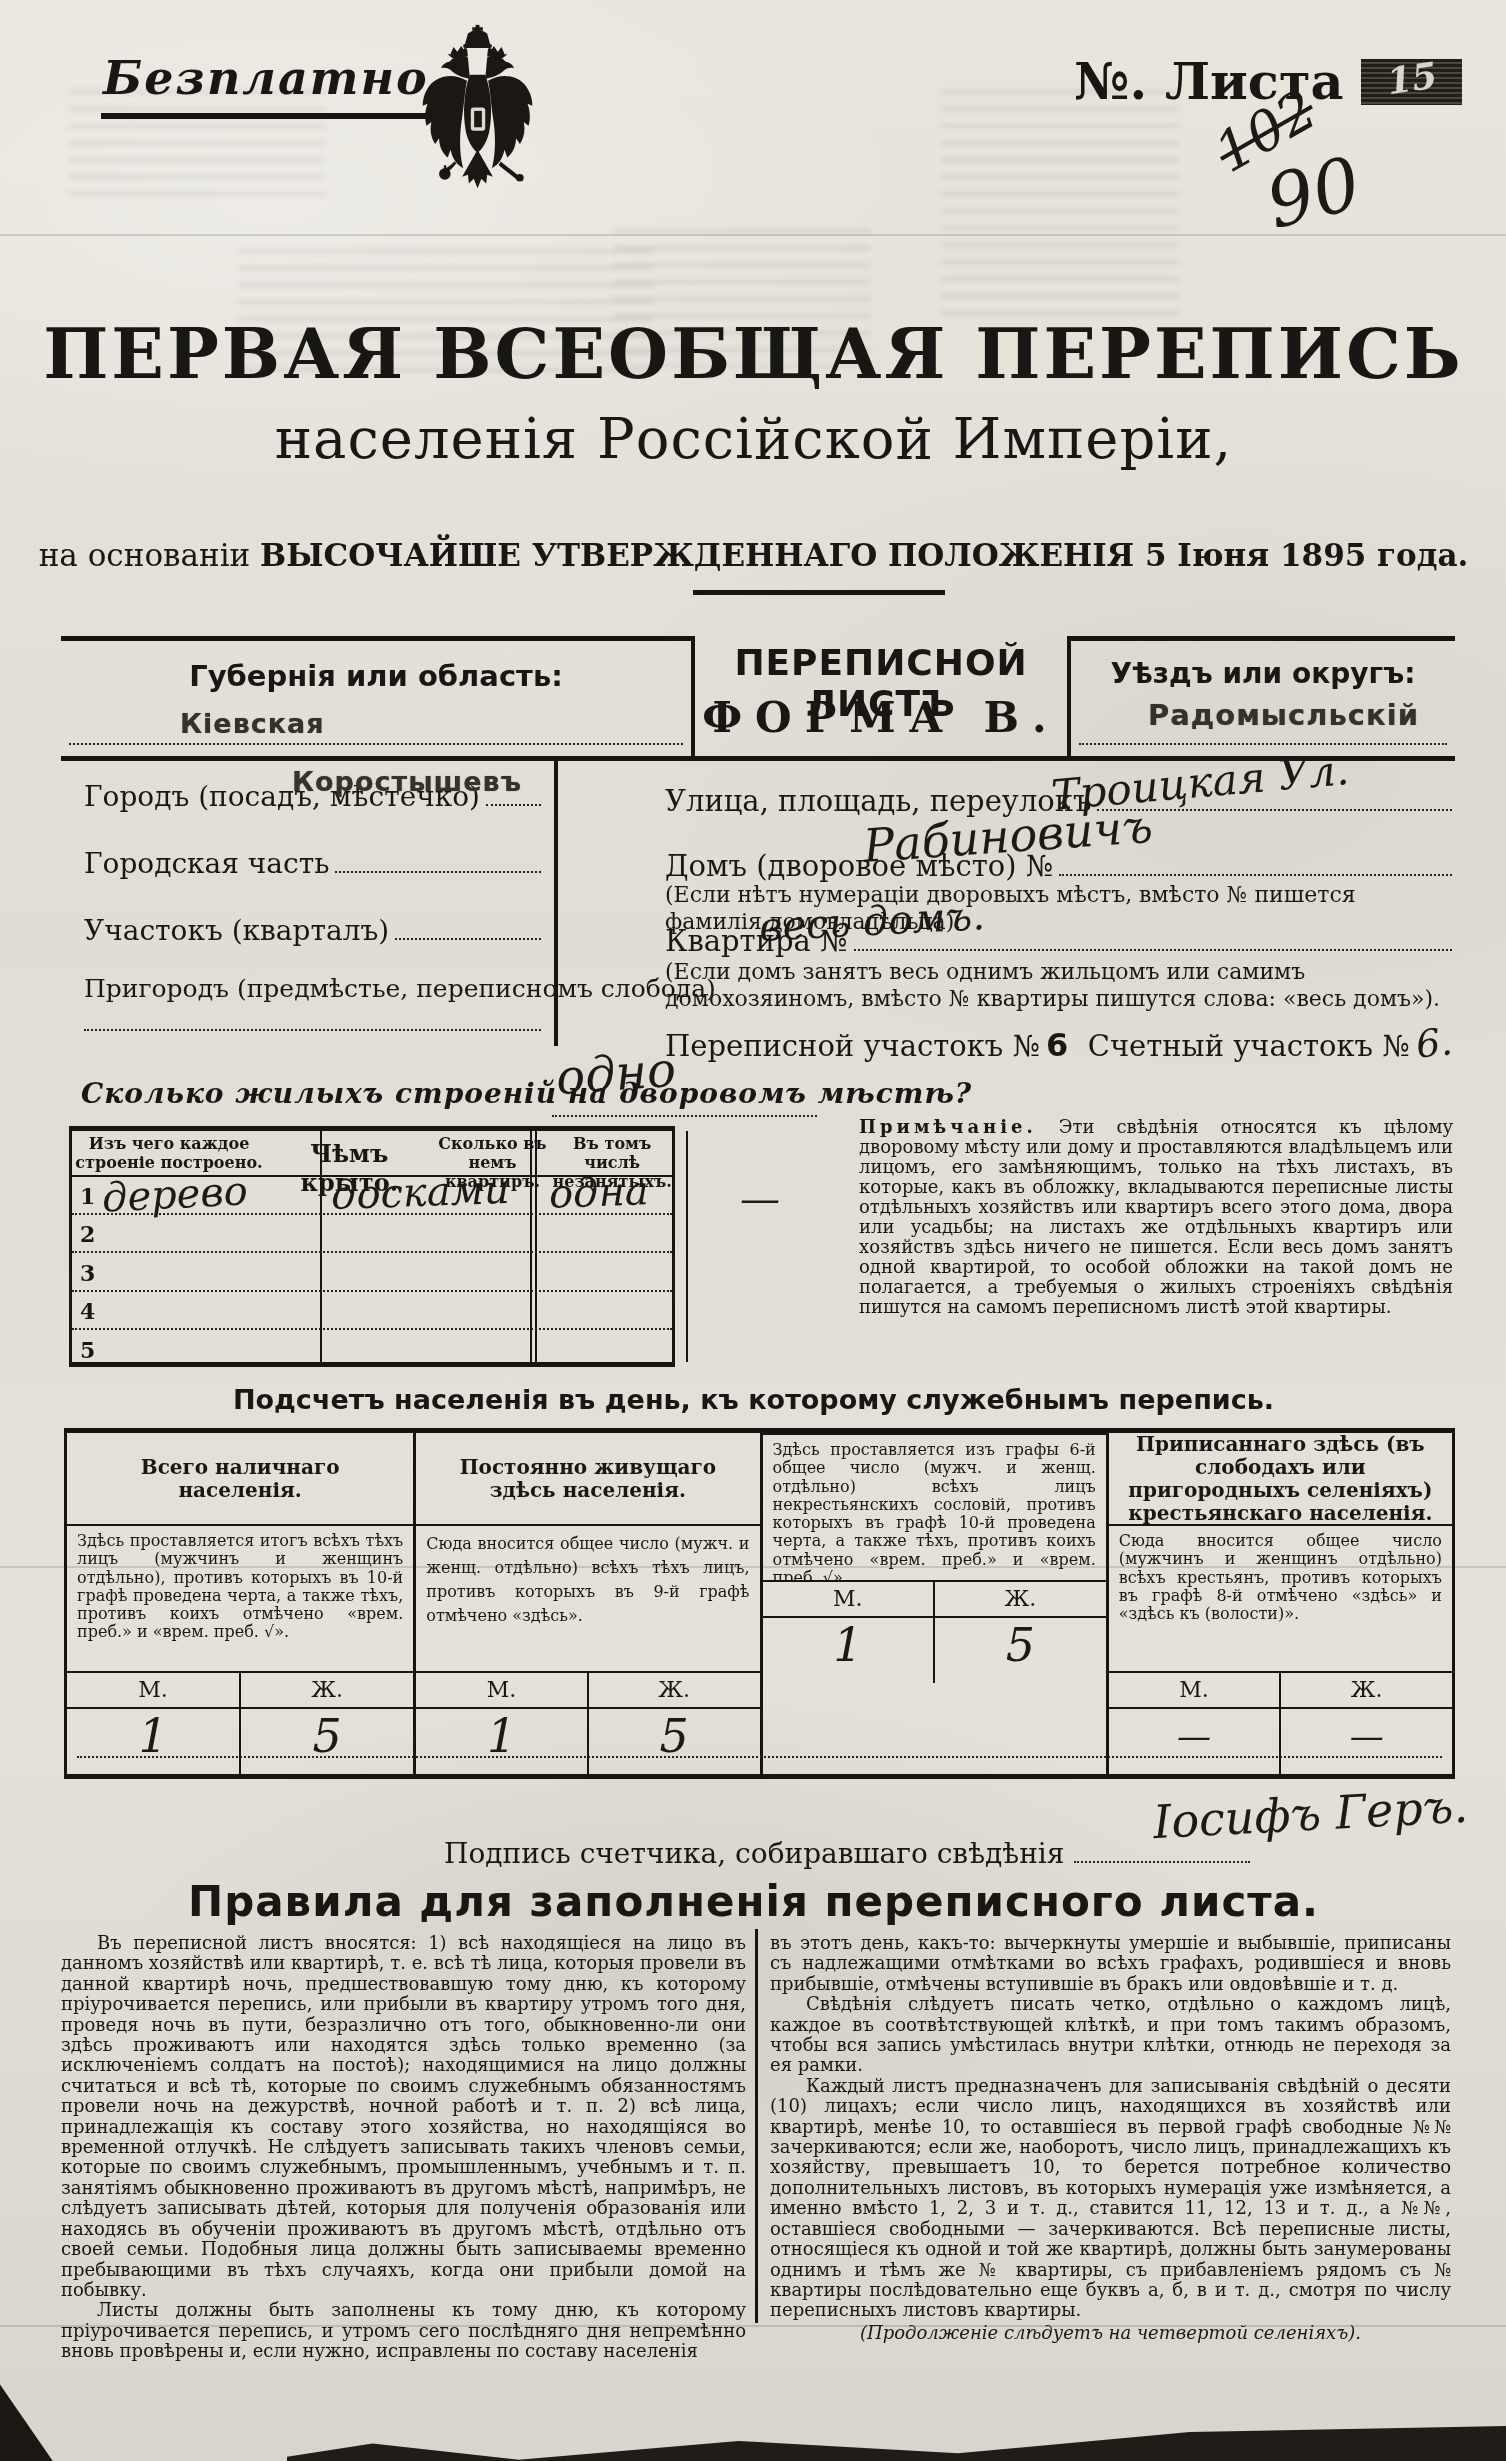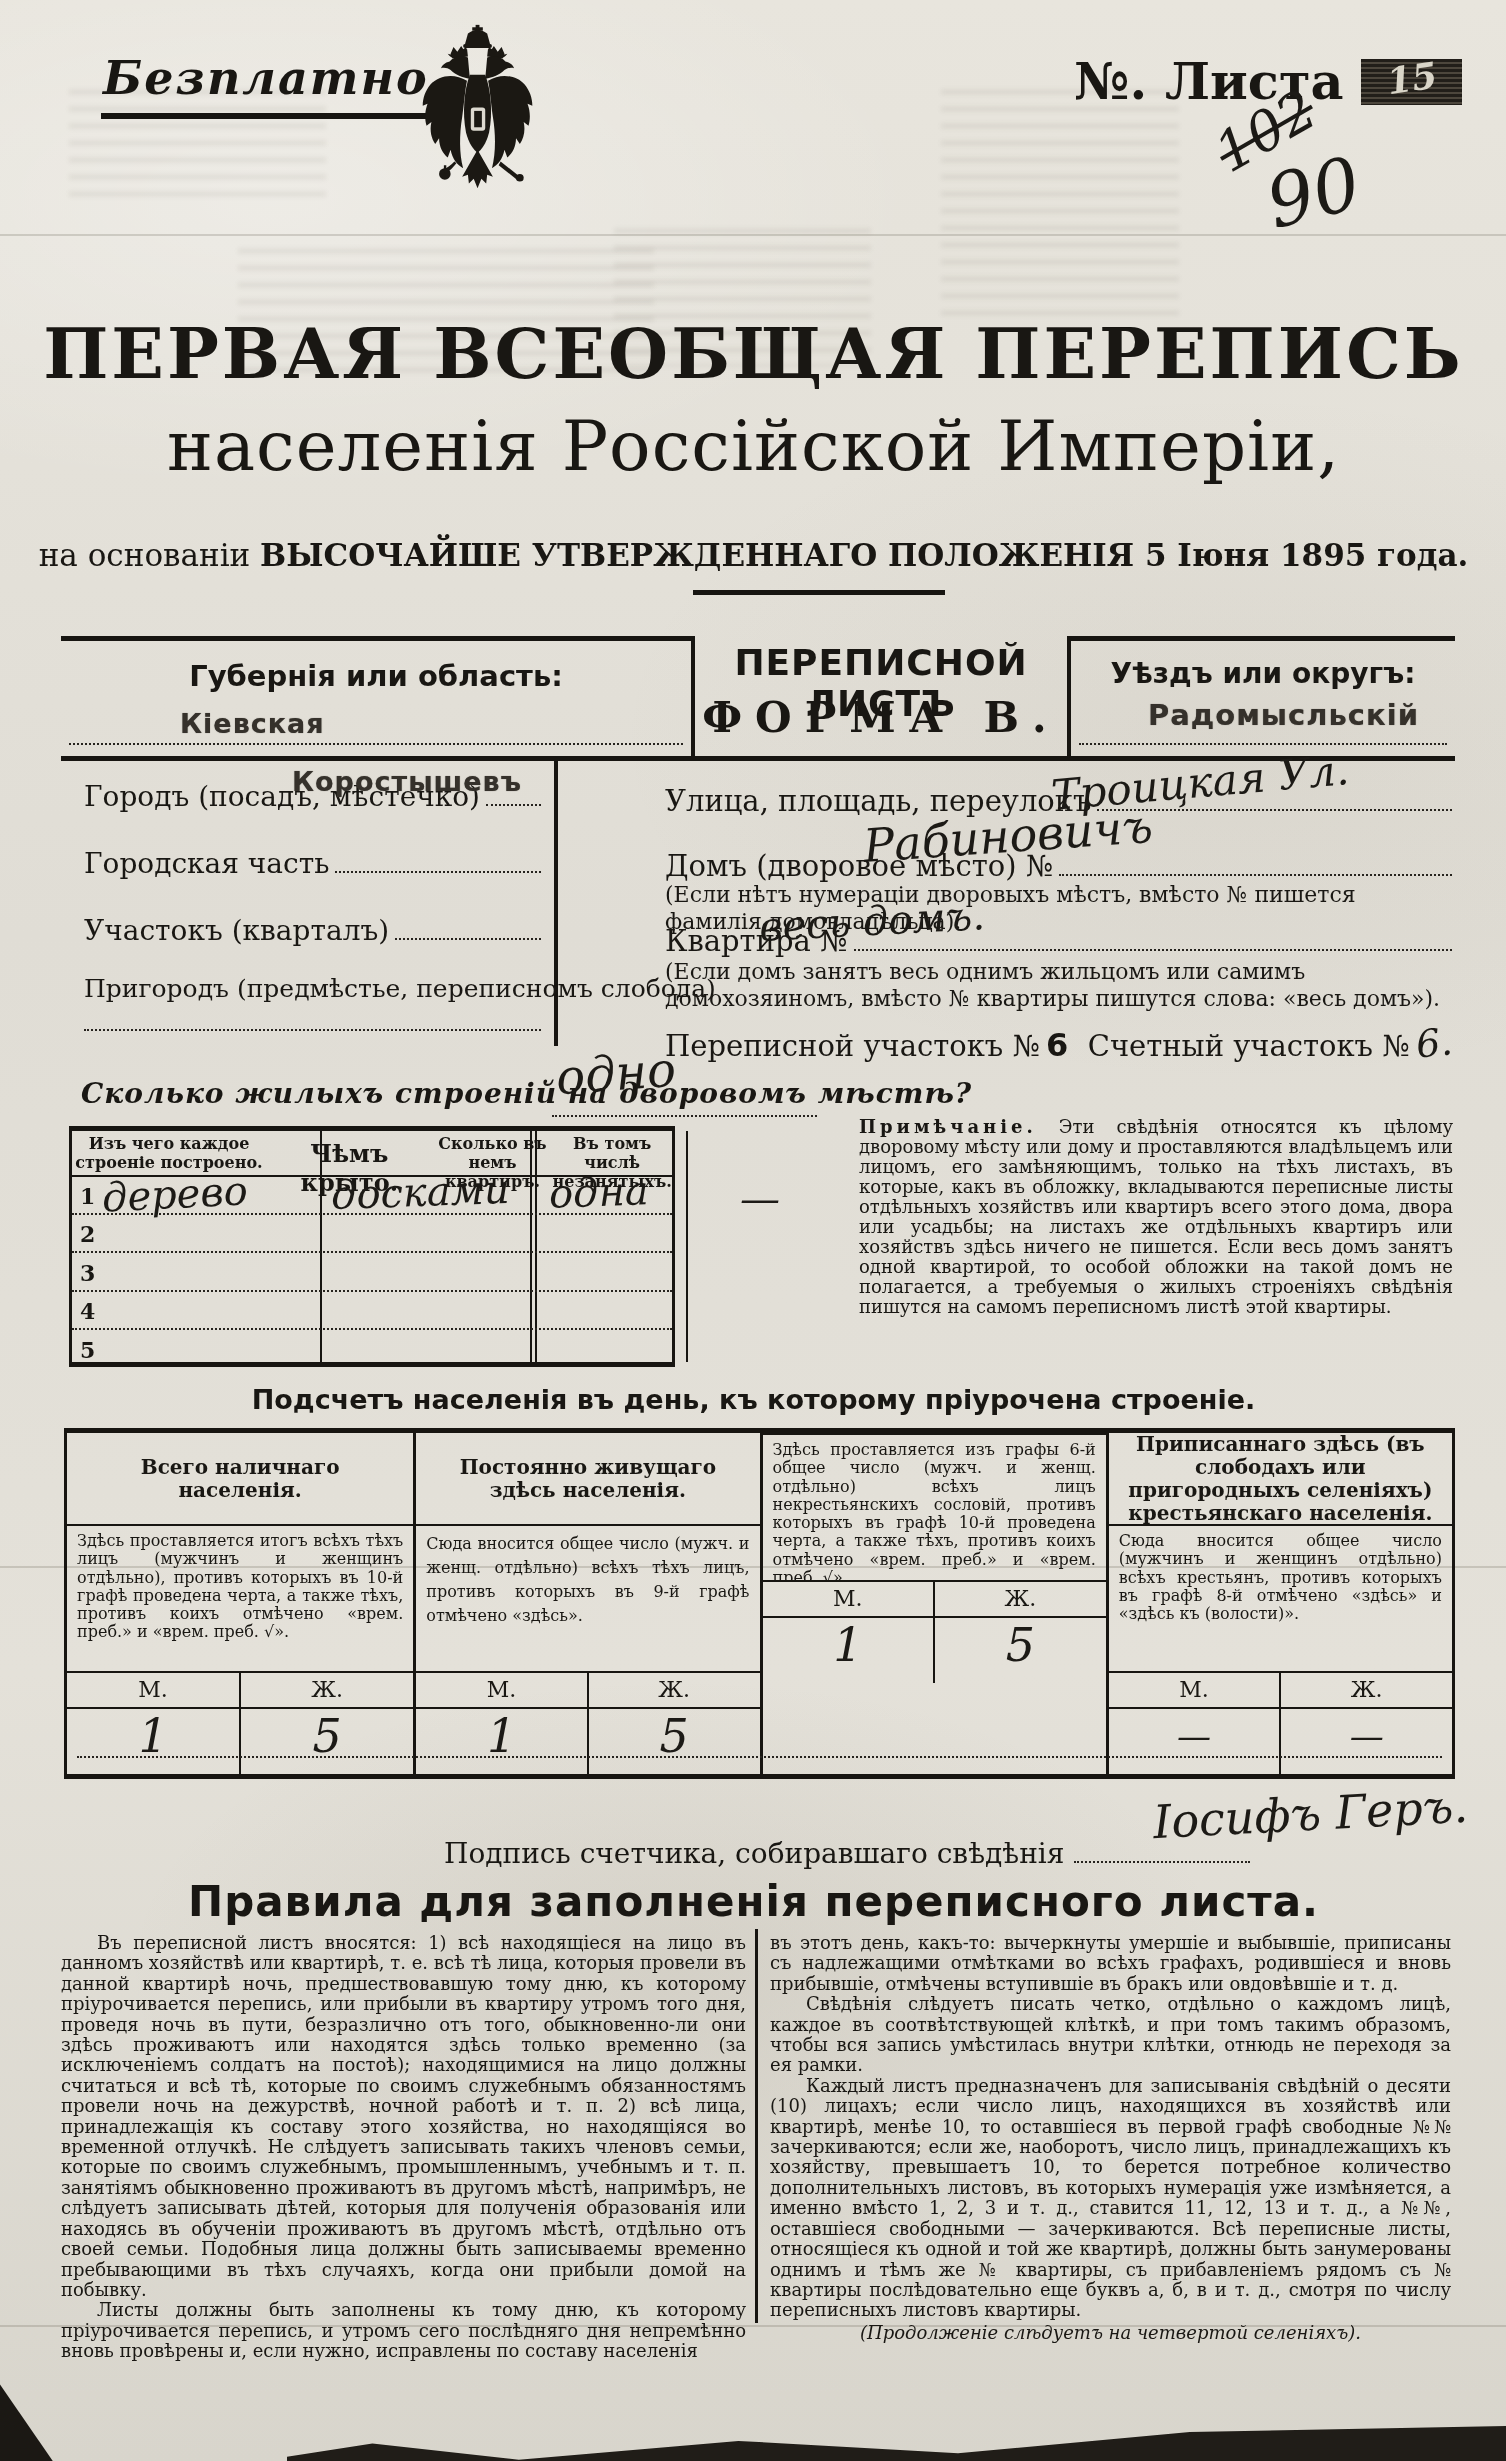--- a/index.html
+++ b/index.html
@@ -26,21 +26,21 @@
     letter-spacing:2px;border-bottom:6px solid #171511;padding:0 14px 8px 2px;}
   #sheet-no{left:1074px;top:51px;font-weight:bold;font-size:51px;white-space:nowrap;}
   #sheet-box{display:inline-block;position:relative;width:101px;height:46px;vertical-align:-6px;
     background:repeating-linear-gradient(180deg,#211e19 0 3px,#4c463c 3px 5px);}
   #sheet-box .hand{position:absolute;left:26px;top:-2px;font-size:36px;color:#d9d5c8;transform:rotate(-8deg);}
   #hand-102{left:1213px;top:99px;font-size:55px;transform:rotate(-30deg);text-decoration:line-through;
     text-decoration-thickness:4px;}
   #hand-90{left:1267px;top:150px;font-size:73px;transform:rotate(-14deg);}
   
   #title-main{left:0;right:0;top:313px;text-align:center;font-weight:bold;font-size:69px;letter-spacing:3px;}
-  #title-sub{left:0;right:0;top:406px;text-align:center;font-size:69px;letter-spacing:1px;}
+  #title-sub{left:0;right:0;top:406px;text-align:center;font-size:56px;letter-spacing:1px;}
   #law-line{left:0;right:0;top:537px;text-align:center;font-size:31px;}
   #law-line .caps{font-weight:bold;}
   #law-underline{left:693px;top:590px;width:252px;height:5px;background:#171511;}
   
   #fh-left{left:61px;top:636px;width:634px;height:121px;border-top:5px solid #171511;border-right:4px solid #171511;}
   #fh-left .lbl{margin-top:18px;text-align:center;font-size:29px;}
   #fh-left .stamp{position:absolute;left:119px;top:67px;font-size:27px;}
   .boxdots{position:absolute;left:8px;right:8px;bottom:12px;border-bottom:2px dotted #26231e;}
   #fh-c1{left:695px;top:642px;width:372px;text-align:center;font-size:36px;letter-spacing:1px;}
   #fh-c2{left:695px;top:693px;width:372px;text-align:center;font-weight:bold;font-size:42px;letter-spacing:13px;}
@@ -259,21 +259,21 @@
         <span class="num">5</span>
       </div>
     <span class="bval hand" style="left:30px;top:40px;transform:rotate(-3deg);">дерево</span>
     <span class="bval hand" style="left:259px;top:38px;transform:rotate(-2deg);">досками</span>
     <span class="bval hand" style="left:477px;top:38px;transform:rotate(-2deg);">одна</span>
     <span class="bval hand" style="left:668px;top:44px;">—</span>
   </div>
 
   <div id="bld-note" class="abs"><span class="nt">Примѣчаніе.</span> <span>Эти свѣдѣнія относятся къ цѣлому дворовому мѣсту или дому и проставляются владѣльцемъ или лицомъ, его замѣняющимъ, только на тѣхъ листахъ, въ которые, какъ въ обложку, вкладываются переписные листы отдѣльныхъ хозяйствъ или квартиръ всего этого дома, двора или усадьбы; на листахъ же отдѣльныхъ квартиръ или хозяйствъ здѣсь ничего не пишется. Если весь домъ занятъ одной квартирой, то особой обложки на такой домъ не полагается, а требуемыя о жилыхъ строеніяхъ свѣдѣнія пишутся на самомъ переписномъ листѣ этой квартиры.</span></div>
 
-  <div id="tally-heading" class="abs bsans">Подсчетъ населенія въ день, къ которому пріурочена строеніе.</div>
+  <div id="tally-heading" class="abs bsans">Подсчетъ населенія въ день, къ которому служебнымъ перепись.</div>
 
   <div id="tally-table" class="abs">
     <div class="tgroup">
       <div class="tg-title">Всего наличнаго населенія.</div>
       <div class="tg-desc">Здѣсь проставляется итогъ всѣхъ тѣхъ лицъ (мужчинъ и женщинъ отдѣльно), противъ которыхъ въ 10-й графѣ проведена черта, а также тѣхъ, противъ коихъ отмѣчено «врем. преб.» и «врем. преб. √».</div>
       <div class="tg-mj">
         <div class="half">М.</div>
         <div class="half">Ж.</div>
       </div>
       <div class="tg-data">

